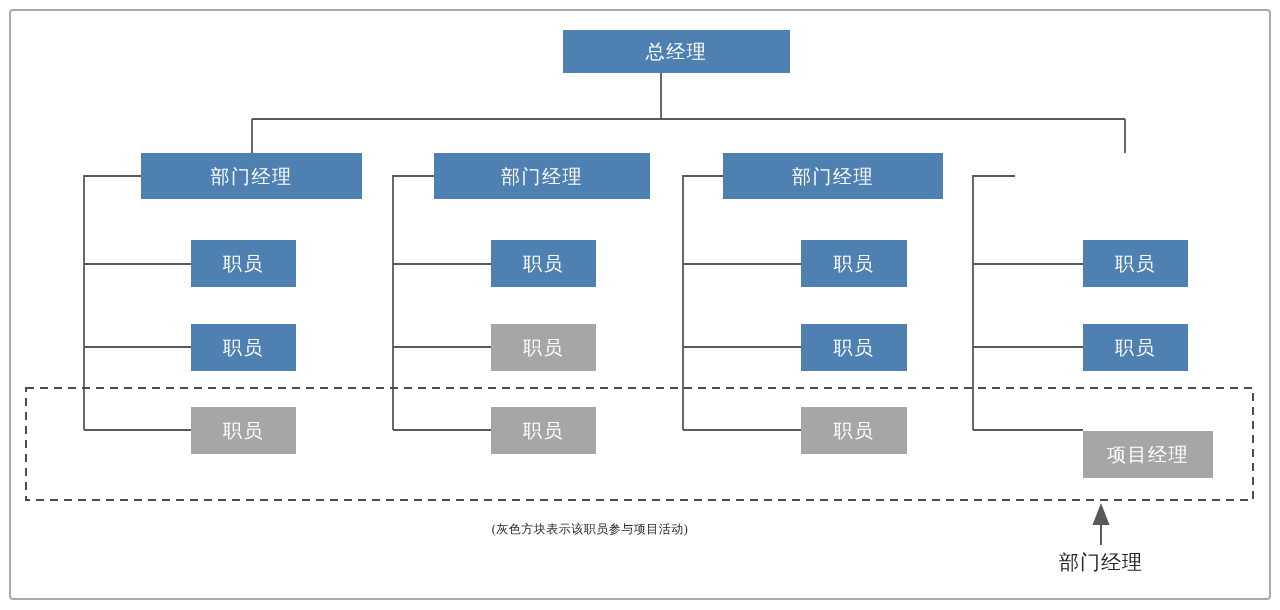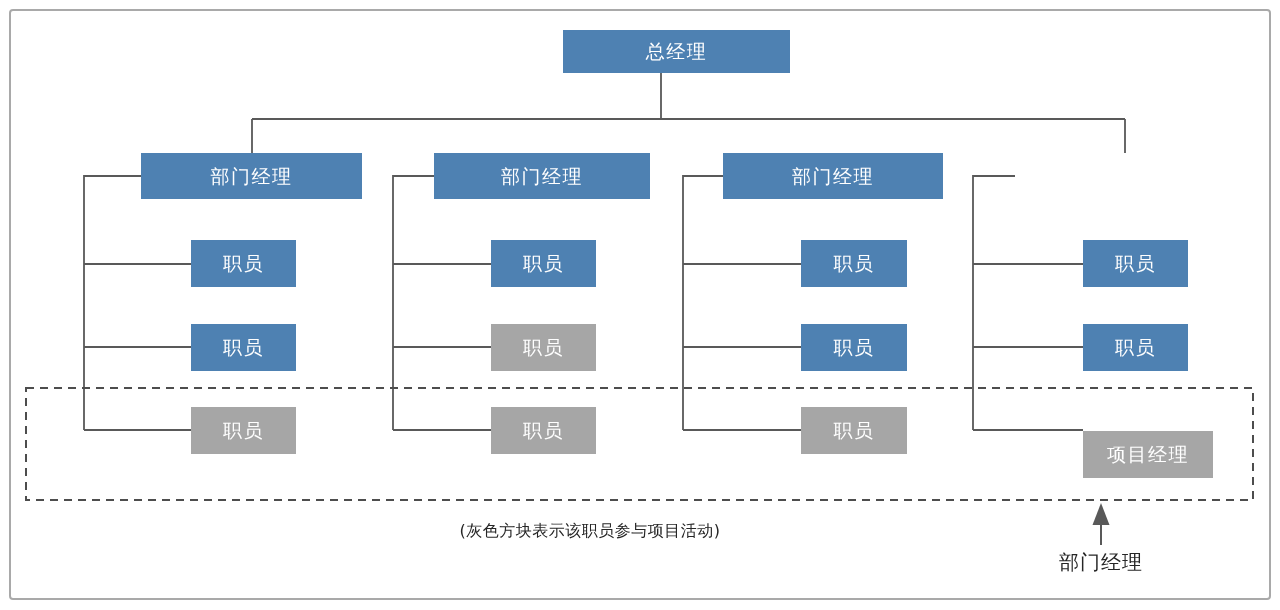--- a/index.html
+++ b/index.html
@@ -27,23 +27,24 @@
     white-space: nowrap;
     line-height: 1;
   }
   .node.blue { background: var(--c-blue, #4e81b2); }
   .node.gray { background: var(--c-gray, #a6a6a6); }
   .caption {
     position: absolute;
     left: 330px; top: 521px;
     width: 520px;
     text-align: center;
-    font-size: 16px;
+    font-size: 12px;
     color: var(--c-text_dark, #262626);
     letter-spacing: 0.5px;
+    font-family: Liberation Serif, serif;
   }
   .annotation {
     position: absolute;
     left: 1028px; top: 549px;
     width: 146px;
     text-align: center;
     font-size: 20px;
     color: var(--c-text_dark, #262626);
     letter-spacing: 1px;
   }

